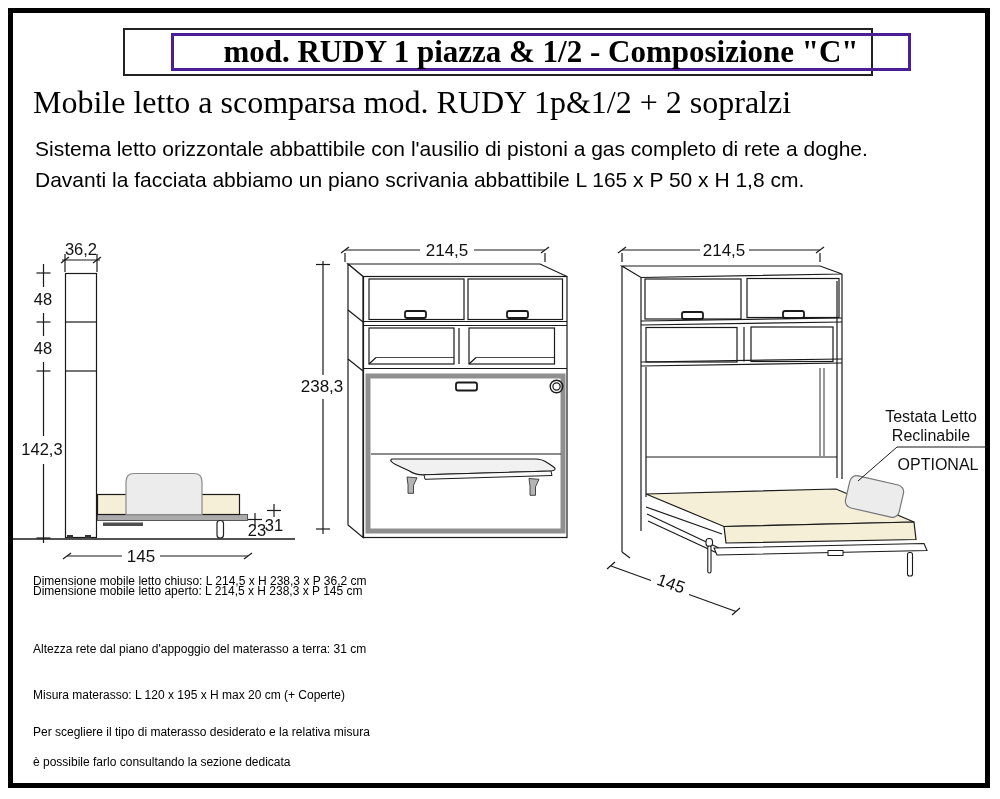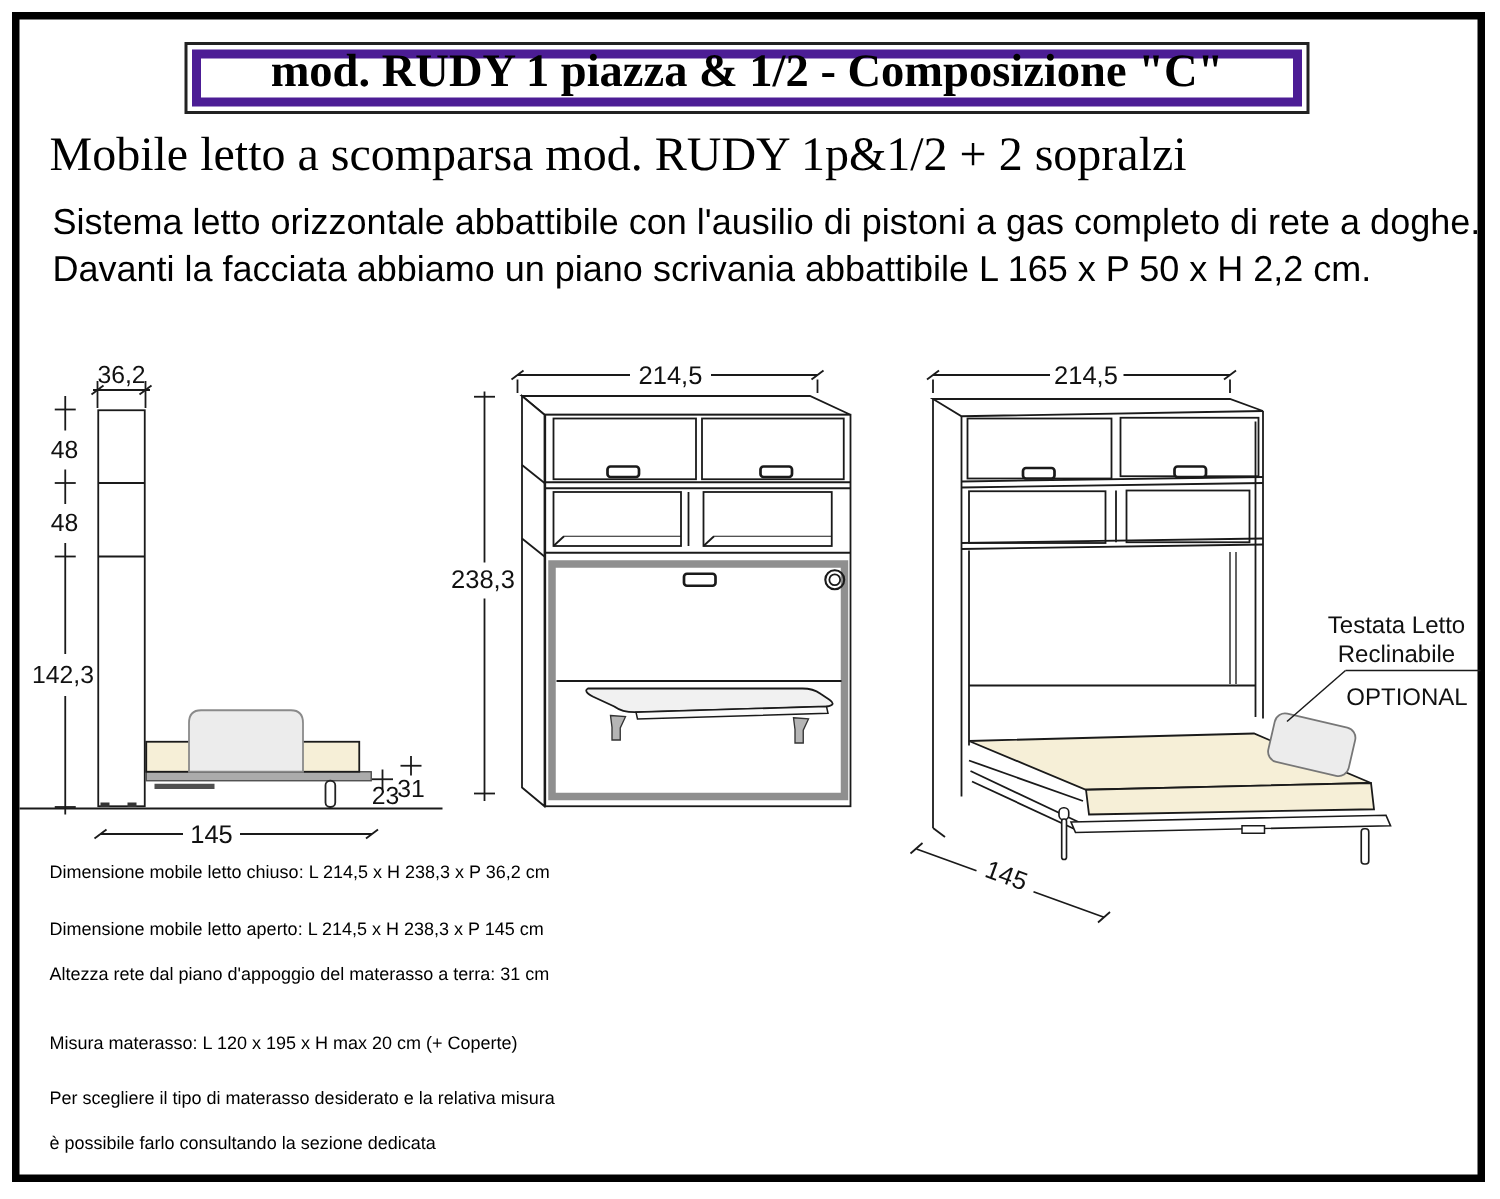--- a/index.html
+++ b/index.html
@@ -1,26 +1,26 @@
 <!DOCTYPE html>
 <html><head>
 <meta charset="utf-8">
 <style>
   html,body{margin:0;padding:0;background:#fff;}
   .page{position:relative;width:1000px;height:799px;background:#fff;overflow:hidden;
         font-family:"Liberation Sans",sans-serif;color:#000;}
   .frame{position:absolute;left:8px;top:8px;width:972px;height:770px;border:5px solid #000;}
   .title-box{position:absolute;left:123px;top:28px;width:750px;height:48px;border:2px solid #222;
              box-sizing:border-box;padding:3px;}
-  .title-inner{width:100%;height:100%;border:6px solid #4c1d95;box-sizing:border-box;
-               display:flex;align-items:flex-end;justify-content:center;}
+  .title-inner{width:100%;height:100%;border:3px solid #4c1d95;box-sizing:border-box;
+               display:flex;align-items:center;justify-content:center;margin-left:43px;}
   .title-text{font-family:"Liberation Serif",serif;font-weight:bold;font-size:31px;white-space:nowrap;}
   .heading{position:absolute;left:33px;top:84px;width:940px;font-family:"Liberation Serif",serif;
            font-weight:normal;font-size:32px;white-space:nowrap;}
-  .desc{position:absolute;left:35px;top:133px;width:950px;font-size:24px;line-height:31px;}
+  .desc{position:absolute;left:35px;top:133px;width:950px;font-size:21px;line-height:31px;}
   .desc div{white-space:nowrap;}
   .spec{position:absolute;left:33px;font-size:12px;white-space:nowrap;}
   svg{position:absolute;left:0;top:0;}
   svg text{font-family:"Liberation Sans",sans-serif;fill:#111;}
   .dim{font-size:16.5px;}
   .dim-lg{font-size:17px;}
   .callout{font-size:16px;}
 </style>
 </head>
 <body>
@@ -31,21 +31,21 @@
   <div class="title-box">
     <div class="title-inner">
       <span class="title-text">mod. RUDY 1 piazza &amp; 1/2 - Composizione "C"</span>
     </div>
   </div>
 
   <div class="heading">Mobile letto a scomparsa mod. RUDY 1p&amp;1/2 + 2 sopralzi</div>
 
   <div class="desc">
     <div>Sistema letto orizzontale abbattibile con l'ausilio di pistoni a gas completo di rete a doghe.</div>
-    <div>Davanti la facciata abbiamo un piano scrivania abbattibile L 165 x P 50 x H 2,2 cm.</div>
+    <div>Davanti la facciata abbiamo un piano scrivania abbattibile L 165 x P 50 x H 1,8 cm.</div>
   </div>
 
   <svg width="1000" height="799" viewBox="0 0 1000 799">
     <g stroke="#1a1a1a" stroke-width="1.2" fill="none">
 
       <g>
 
         <line x1="65" y1="272" x2="65" y2="254"></line>
         <line x1="97" y1="272" x2="97" y2="254"></line>
         <line x1="62" y1="260" x2="100" y2="260"></line>
@@ -203,18 +203,18 @@
 
     <text class="dim-lg" x="724" y="256" text-anchor="middle">214,5</text>
     <text class="dim-lg" x="669" y="589" text-anchor="middle" transform="rotate(20 669 589)">145</text>
 
     <text class="callout" x="931" y="422" text-anchor="middle">Testata Letto</text>
     <text class="callout" x="931" y="441" text-anchor="middle">Reclinabile</text>
     <text class="callout" x="938" y="470" text-anchor="middle">OPTIONAL</text>
   </svg>
 
   <div class="spec" style="top:574px">Dimensione mobile letto chiuso: L 214,5 x H 238,3 x P 36,2 cm</div>
-  <div class="spec" style="top:612px">Dimensione mobile letto aperto: L 214,5 x H 238,3 x P 145 cm</div>
+  <div class="spec" style="top:584px">Dimensione mobile letto aperto: L 214,5 x H 238,3 x P 145 cm</div>
   <div class="spec" style="top:642px">Altezza rete dal piano d'appoggio del materasso a terra: 31 cm</div>
   <div class="spec" style="top:688px">Misura materasso: L 120 x 195 x H max 20 cm (+ Coperte)</div>
   <div class="spec" style="top:755px">è possibile farlo consultando la sezione dedicata</div>
   <div class="spec" style="top:725px">Per scegliere il tipo di materasso desiderato e la relativa misura</div>
 </div>
 
 </body></html>

